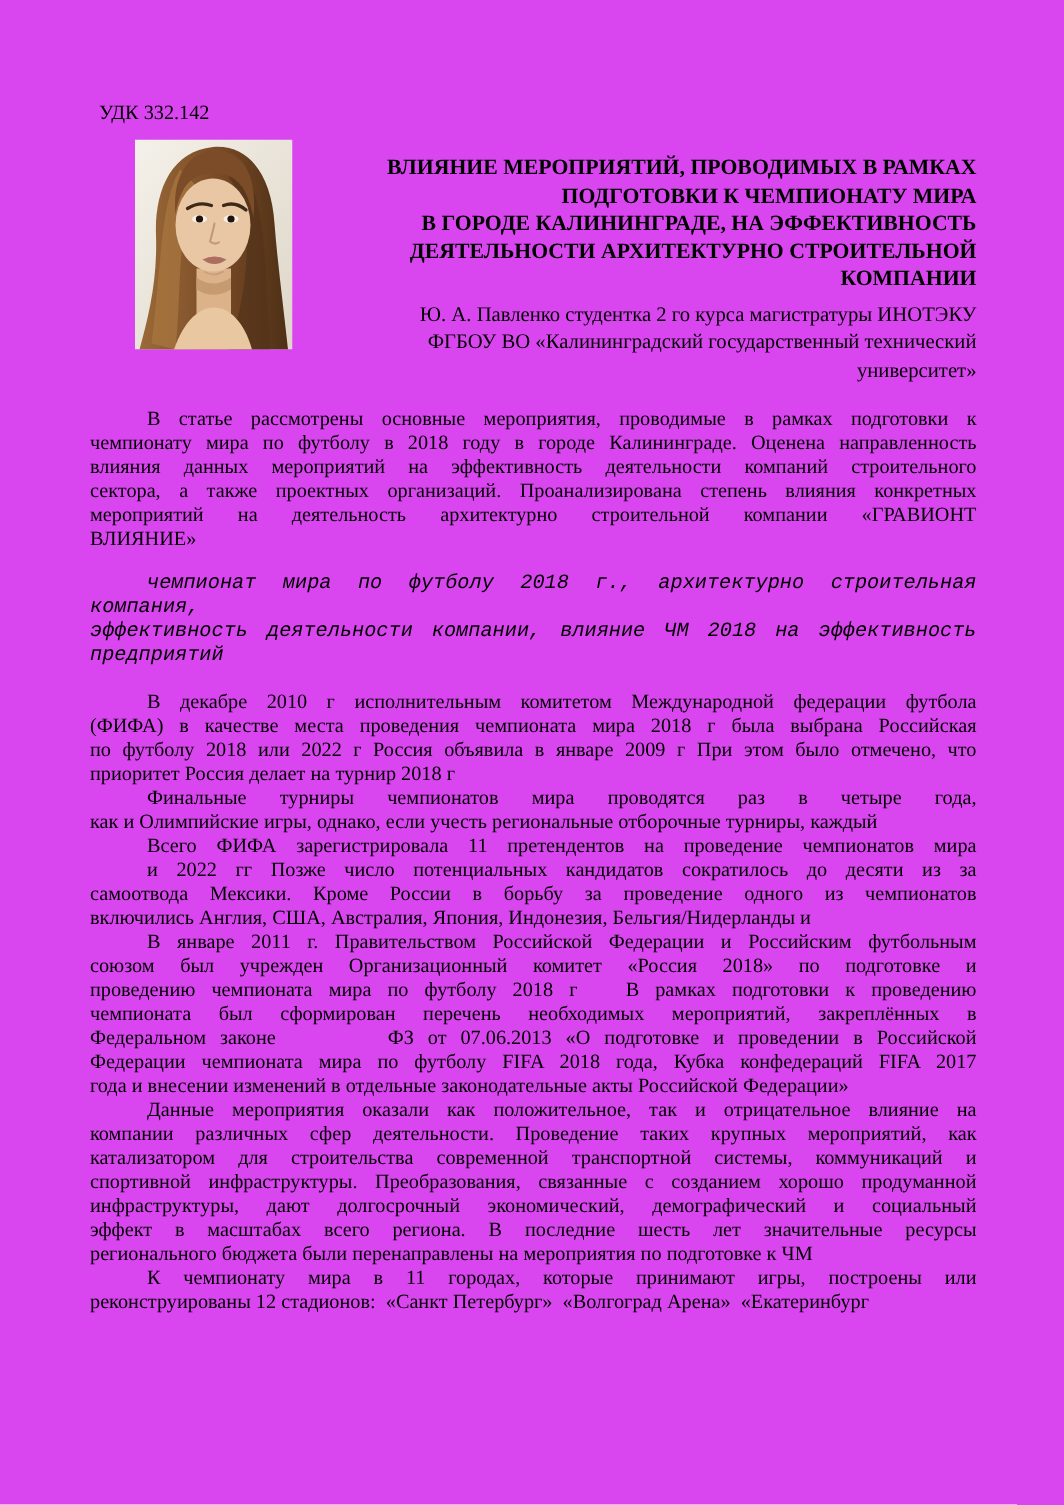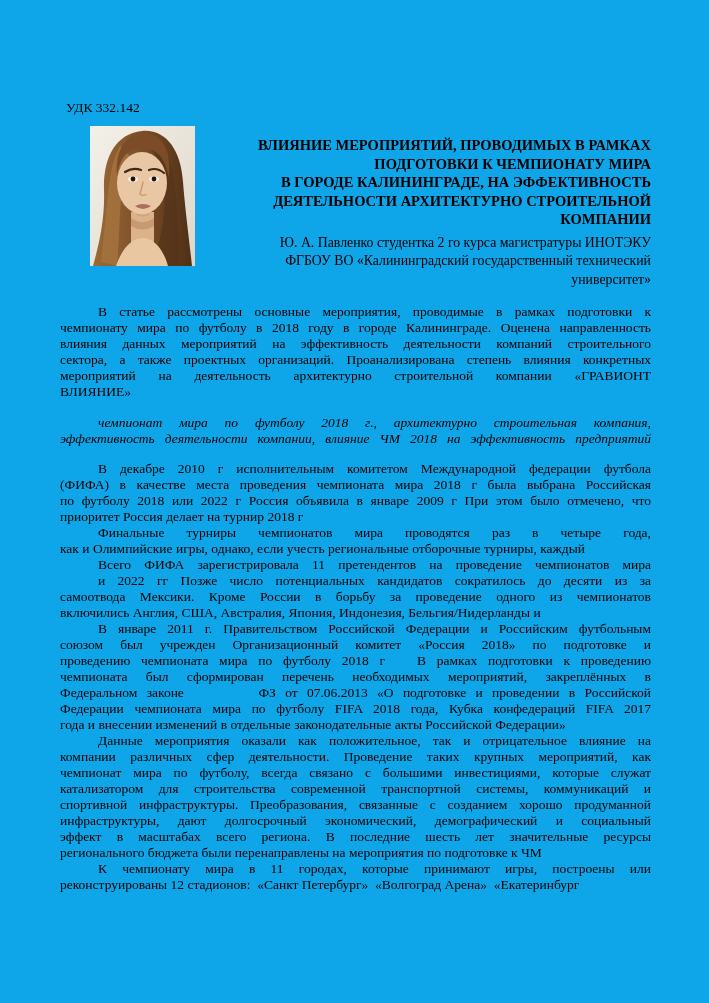--- a/index.html
+++ b/index.html
@@ -1,22 +1,22 @@
 <!DOCTYPE html>
 <html lang="ru"><head>
 <meta charset="utf-8">
 <style>
   html, body { margin: 0; padding: 0; background: #ffffff; }
   .page {
     position: relative;
     width: 709px;
     height: 1003px;
     box-sizing: border-box;
-    padding: 100px 58px 0 60px;
-    background: #0ea5e9;
+    padding: 67px 58px 0 60px;
+    background: #d946ef;
     color: #000000;
     font-family: "Liberation Serif", "DejaVu Serif", serif;
     overflow: hidden;
   }
   .udc {
     font-size: 13.5px;
     line-height: 16px;
     margin-left: 6px;
   }
   .header {
@@ -47,21 +47,21 @@
     line-height: 18.5px;
     white-space: pre-line;
   }
   .textblock {
     margin: 0;
     font-size: 13.5px;
     line-height: 16px;
   }
   .abstract { margin-top: 15px; }
   .keywords { margin-top: 15px; }
-  .keywords .ln { font-style: italic; }
+  .keywords .ln { font-style: italic; font-family: Liberation Mono, monospace; }
   .body { margin-top: 14px; }
   .ln {
     text-align: justify;
     text-align-last: justify;
     -moz-text-align-last: justify;
   }
   .last-left .ln:last-child {
     text-align-last: left;
     -moz-text-align-last: left;
   }
@@ -158,21 +158,20 @@
         <div class="ln">союзом был учрежден Организационный комитет «Россия 2018» по подготовке и</div>
         <div class="ln">проведению чемпионата мира по футболу 2018 г &nbsp; В рамках подготовки к проведению</div>
         <div class="ln">чемпионата был сформирован перечень необходимых мероприятий, закреплённых в</div>
         <div class="ln">Федеральном законе &nbsp;&nbsp;&nbsp;&nbsp;&nbsp;&nbsp; ФЗ от 07.06.2013 «О подготовке и проведении в Российской</div>
         <div class="ln">Федерации чемпионата мира по футболу FIFA 2018 года, Кубка конфедераций FIFA 2017</div>
         <div class="ln">года и внесении изменений в отдельные законодательные акты Российской Федерации»</div>
       </div>
     <div class="textblock para indent last-left">
         <div class="ln">Данные мероприятия оказали как положительное, так и отрицательное влияние на</div>
         <div class="ln">компании различных сфер деятельности. Проведение таких крупных мероприятий, как</div>
-        <div class="ln">чемпионат мира по футболу, всегда связано с большими инвестициями, которые служат</div>
         <div class="ln">катализатором для строительства современной транспортной системы, коммуникаций и</div>
         <div class="ln">спортивной инфраструктуры. Преобразования, связанные с созданием хорошо продуманной</div>
         <div class="ln">инфраструктуры, дают долгосрочный экономический, демографический и социальный</div>
         <div class="ln">эффект в масштабах всего региона. В последние шесть лет значительные ресурсы</div>
         <div class="ln">регионального бюджета были перенаправлены на мероприятия по подготовке к ЧМ</div>
       </div>
     <div class="textblock para indent last-left">
         <div class="ln">К чемпионату мира в 11 городах, которые принимают игры, построены или</div>
         <div class="ln">реконструированы 12 стадионов: &nbsp;«Санкт Петербург» &nbsp;«Волгоград Арена» &nbsp;«Екатеринбург</div>
       </div>

